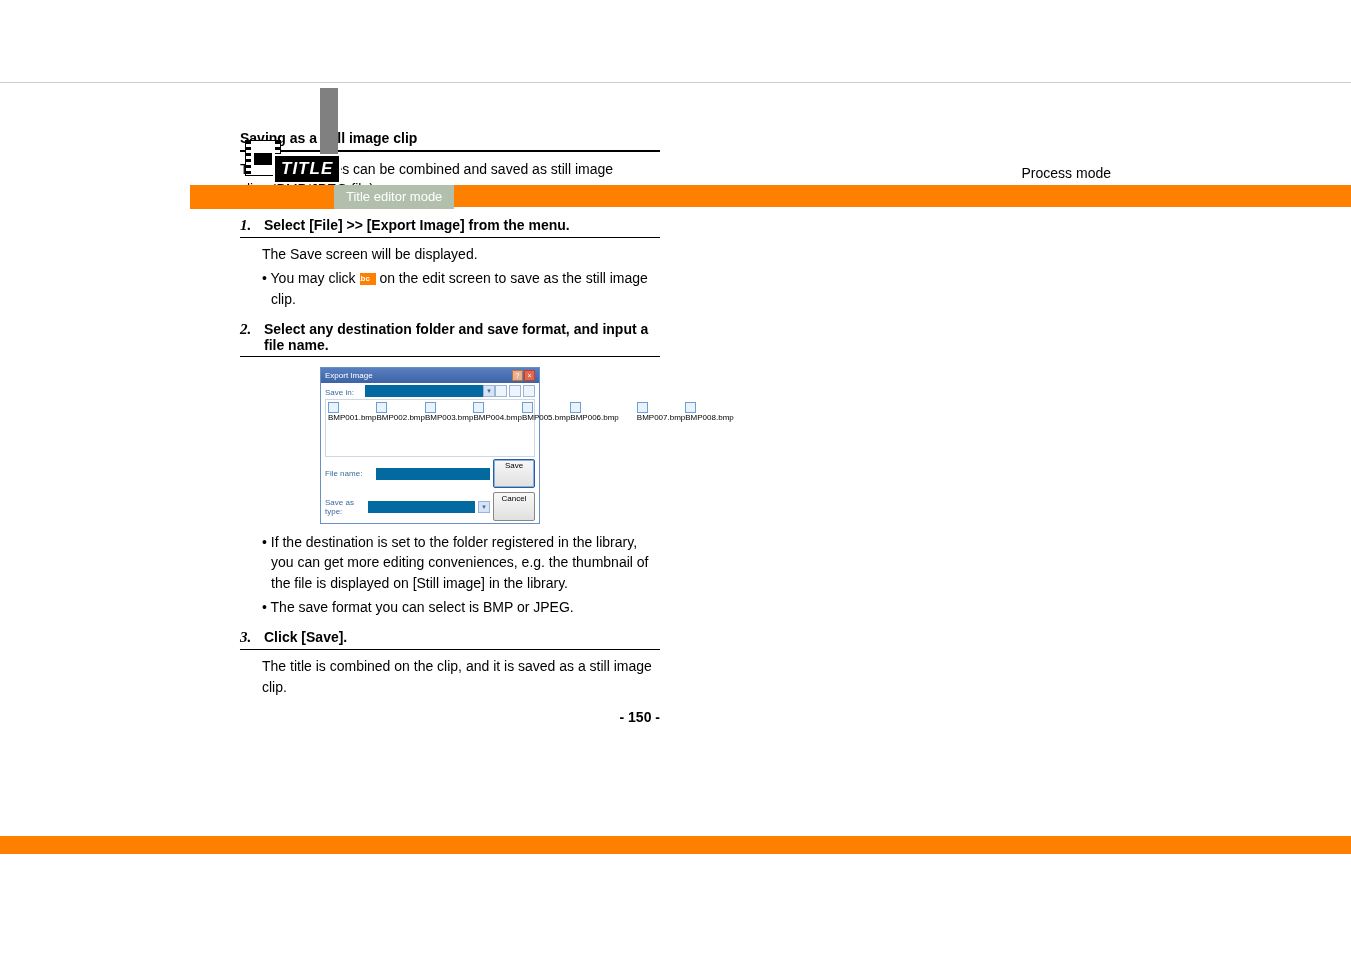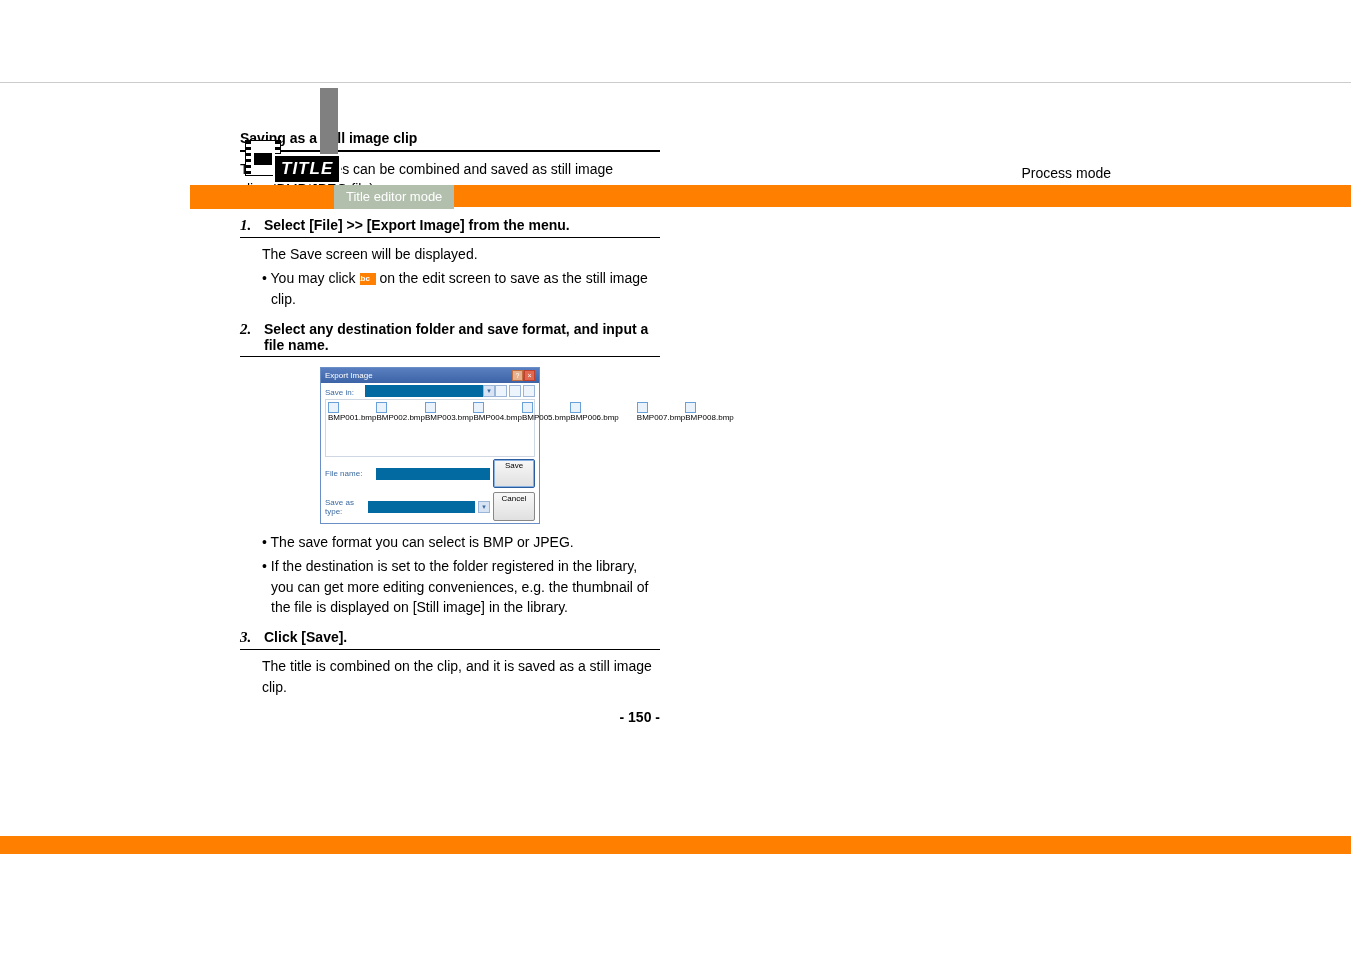--- a/index.html
+++ b/index.html
@@ -372,22 +372,22 @@
         </div>
         <div class="dlg-footer">
           <span class="dlg-label">Save as type:</span>
           <span class="dlg-field">Windows BMP files (*.bmp)</span>
           <span class="dropdown-arrow">▾</span>
           <span class="dlg-action">Cancel</span>
         </div>
       </div>
 
       <div class="step-body" style="margin-left:22px;">
+        <div class="bullet">• If the destination is set to the folder registered in the library, you can get more editing conveniences, e.g. the thumbnail of the file is displayed on [Still image] in the library.</div>
         <div class="bullet">• The save format you can select is BMP or JPEG.</div>
-        <div class="bullet">• If the destination is set to the folder registered in the library, you can get more editing conveniences, e.g. the thumbnail of the file is displayed on [Still image] in the library.</div>
       </div>
     </div>
 
     <div class="step">
       <div class="step-head">
         <span class="step-num">3.</span>
         <span>Click [Save].</span>
       </div>
       <div class="step-body">The title is combined on the clip, and it is saved as a still image clip.</div>
     </div>

